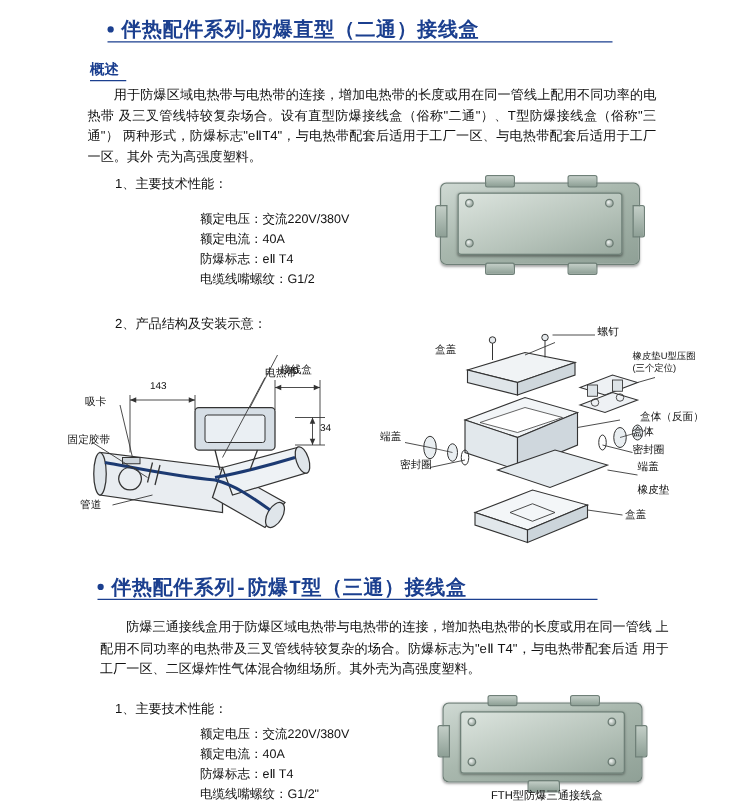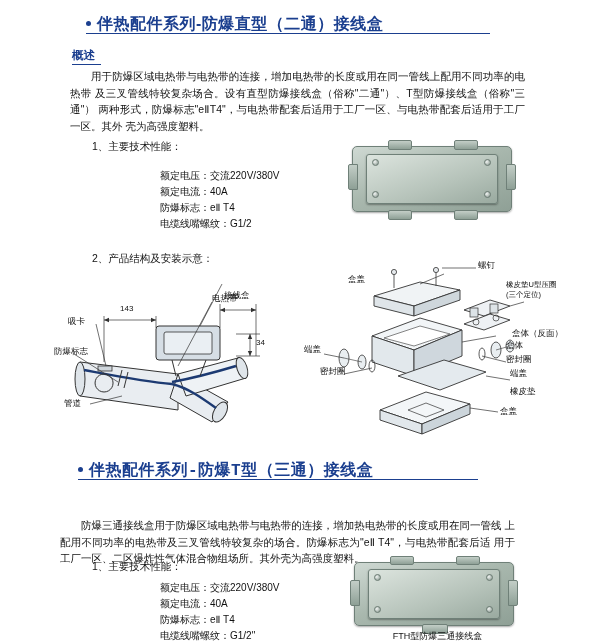--- a/index.html
+++ b/index.html
@@ -238,21 +238,21 @@
 
       <line x1="162" y1="14" x2="140" y2="56" stroke="#333" stroke-width="0.7"></line>
       <line x1="152" y1="32" x2="118" y2="96" stroke="#333" stroke-width="0.7"></line>
       <line x1="36" y1="54" x2="46" y2="96" stroke="#333" stroke-width="0.7"></line>
       <line x1="14" y1="84" x2="58" y2="112" stroke="#333" stroke-width="0.7"></line>
       <line x1="30" y1="134" x2="62" y2="126" stroke="#333" stroke-width="0.7"></line>
     </svg>
     <div class="lbl" style="left:164px; top:20px;font-family:Liberation Mono, monospace;">接线盒</div>
     <div class="lbl" style="left:152px; top:23px;">电热带</div>
     <div class="lbl" style="left:8px; top:46px;">吸卡</div>
-    <div class="lbl" style="left:-6px; top:76px;">防爆标志</div>
+    <div class="lbl" style="left:-6px; top:76px;">固定胶带</div>
     <div class="lbl" style="left:4px; top:128px;">管道</div>
     <div class="dim" style="left:60px; top:34px;">143</div>
     <div class="dim" style="left:170px; top:22px;">70</div>
     <div class="dim" style="left:196px; top:68px;">34</div>
   </div>
 
   <div class="fig" style="left:310px; top:258px; width:270px; height:186px;">
     <svg width="270" height="186" viewBox="0 0 270 186">
 
       <path d="M64,38 L110,24 L150,32 L104,48 Z" fill="#f0f3f5" stroke="#333" stroke-width="0.9"></path>
@@ -315,21 +315,21 @@
     <div class="lbl" style="left:200px; top:110px;">端盖</div>
     <div class="lbl" style="left:200px; top:128px;">橡皮垫</div>
     <div class="lbl" style="left:190px; top:148px;">盒盖</div>
   </div>
 
   <div class="sec-head" style="left:78px; top:460px;font-family:Liberation Mono, monospace;">
     <span class="bullet"></span><span>伴热配件系列-防爆T型（三通）接线盒</span>
   </div>
   <div class="sec-underline" style="left:78px; top:479px; width:400px;"></div>
 
-  <div class="para" style="left:60px; top:494px; width:455px;margin-top:23px;">防爆三通接线盒用于防爆区域电热带与电热带的连接，增加热电热带的长度或用在同一管线
+  <div class="para" style="left:80px; top:494px; width:455px;">防爆三通接线盒用于防爆区域电热带与电热带的连接，增加热电热带的长度或用在同一管线
 上配用不同功率的电热带及三叉管线特较复杂的场合。防爆标志为"eⅡ T4"，与电热带配套后适
 用于工厂一区、二区爆炸性气体混合物组场所。其外壳为高强度塑料。</div>
 
   <div class="list-label" style="left:92px; top:560px;">1、主要技术性能：</div>
 
   <div class="spec" style="left:160px; top:580px;">
     <div>额定电压：交流220V/380V</div>
     <div>额定电流：40A</div>
     <div>防爆标志：eⅡ T4</div>
     <div>电缆线嘴螺纹：G1/2"</div>

